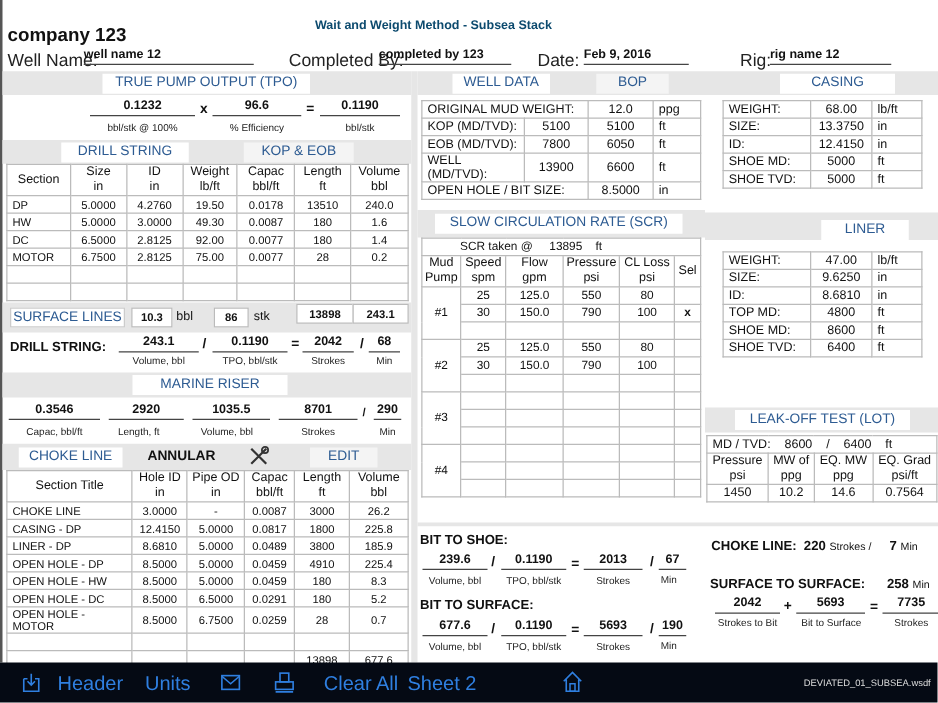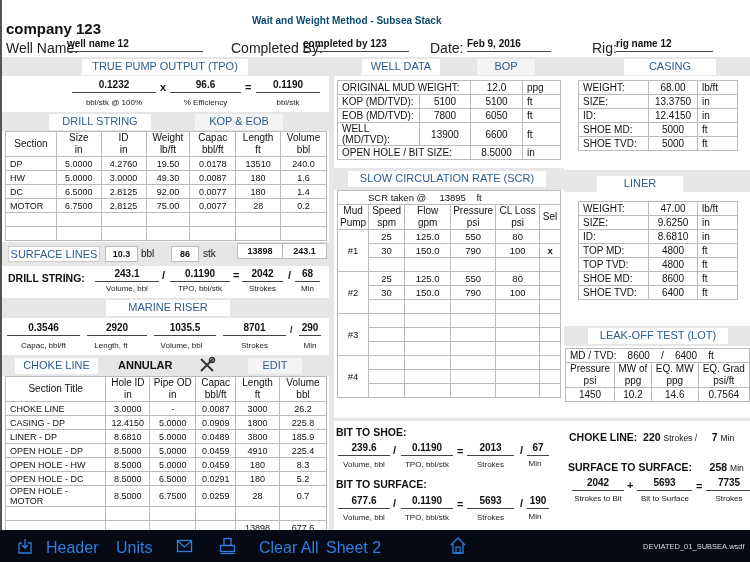--- a/index.html
+++ b/index.html
@@ -186,21 +186,21 @@
           <td>3.0000</td>
           <td>-</td>
           <td>0.0087</td>
           <td>3000</td>
           <td>26.2</td>
         </tr>
     <tr>
           <td class="l">CASING - DP</td>
           <td>12.4150</td>
           <td>5.0000</td>
-          <td>0.0909</td>
+          <td>0.0817</td>
           <td>1800</td>
           <td>225.8</td>
         </tr>
     <tr>
           <td class="l">LINER - DP</td>
           <td>8.6810</td>
           <td>5.0000</td>
           <td>0.0489</td>
           <td>3800</td>
           <td>185.9</td>
@@ -426,45 +426,40 @@
           <td></td>
           <td></td>
           <td></td>
           <td></td>
           <td></td>
         </tr>
   </tbody>
     </table>
 
   <div class="band" style="left:562px;top:170px;width:188px;height:22px"></div>
-  <div class="pill" style="left:595px;top:176px;width:86px">LINER</div>
+  <div class="pill" style="left:655px;top:176px;width:70px">LINER</div>
   <table style="left:576px;top:201px;width:160px;font-size:10px">
     <tbody>
         <tr>
           <td class="l" style="width:70px">WEIGHT:</td>
           <td>47.00</td>
           <td class="l" style="width:40px">lb/ft</td>
         </tr>
     <tr>
           <td class="l">SIZE:</td>
           <td>9.6250</td>
           <td class="l">in</td>
         </tr>
     <tr>
           <td class="l">ID:</td>
           <td>8.6810</td>
           <td class="l">in</td>
         </tr>
     <tr>
           <td class="l">TOP MD:</td>
-          <td>4800</td>
-          <td class="l">ft</td>
-        </tr>
-    <tr>
-          <td class="l">TOP TVD:</td>
           <td>4800</td>
           <td class="l">ft</td>
         </tr>
     <tr>
           <td class="l">SHOE MD:</td>
           <td>8600</td>
           <td class="l">ft</td>
         </tr>
     <tr>
           <td class="l">SHOE TVD:</td>

